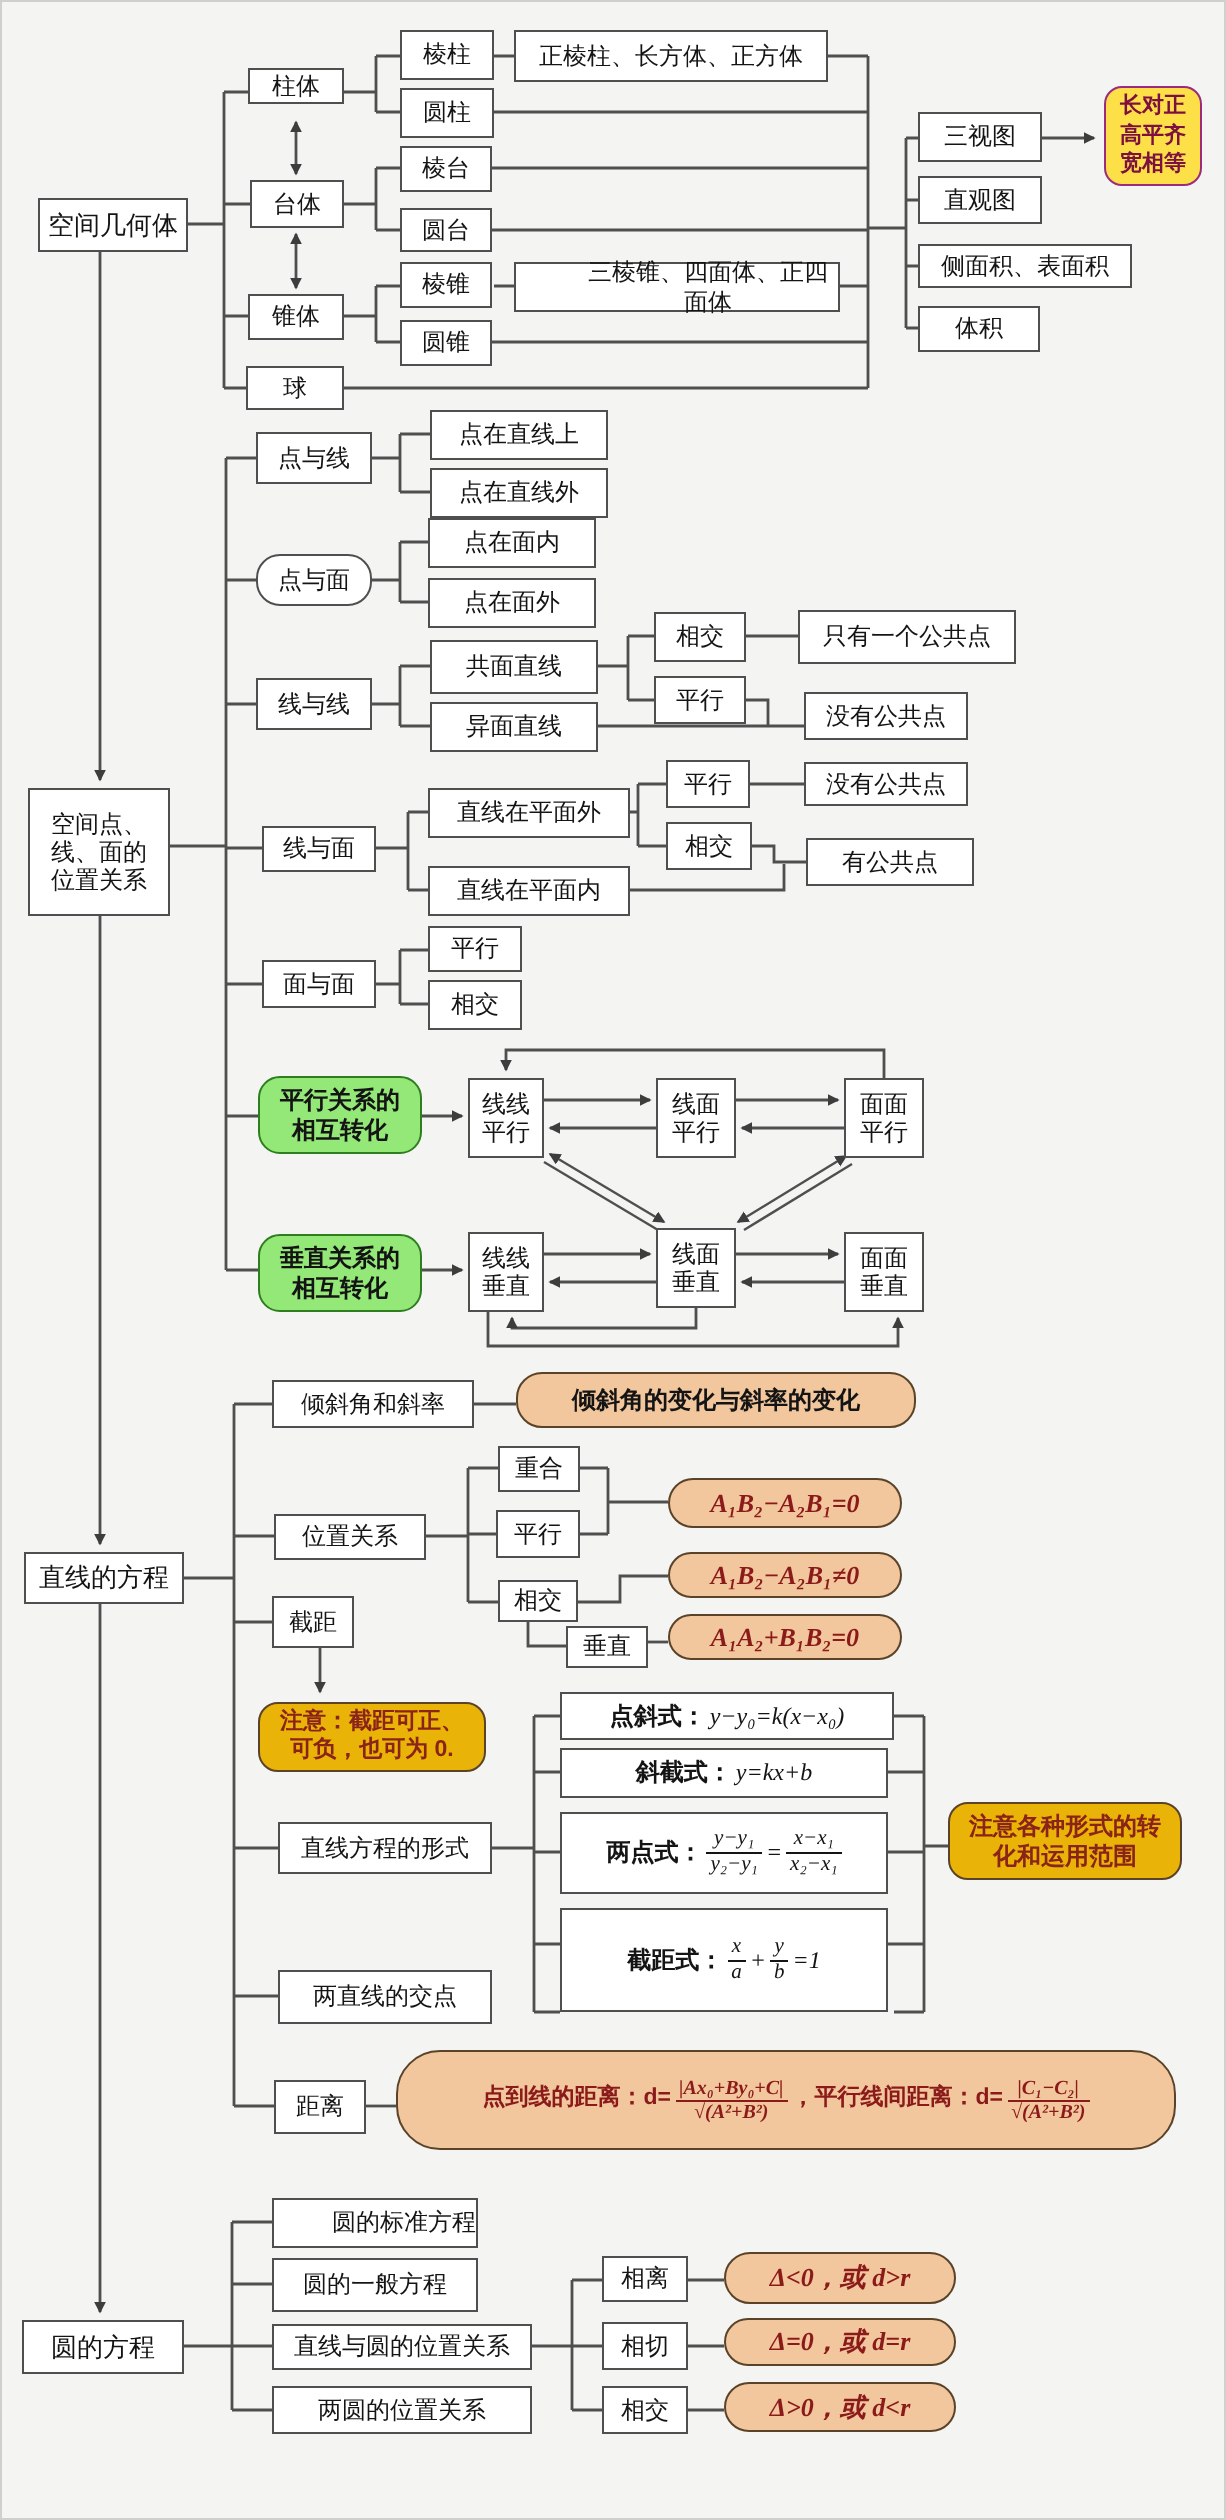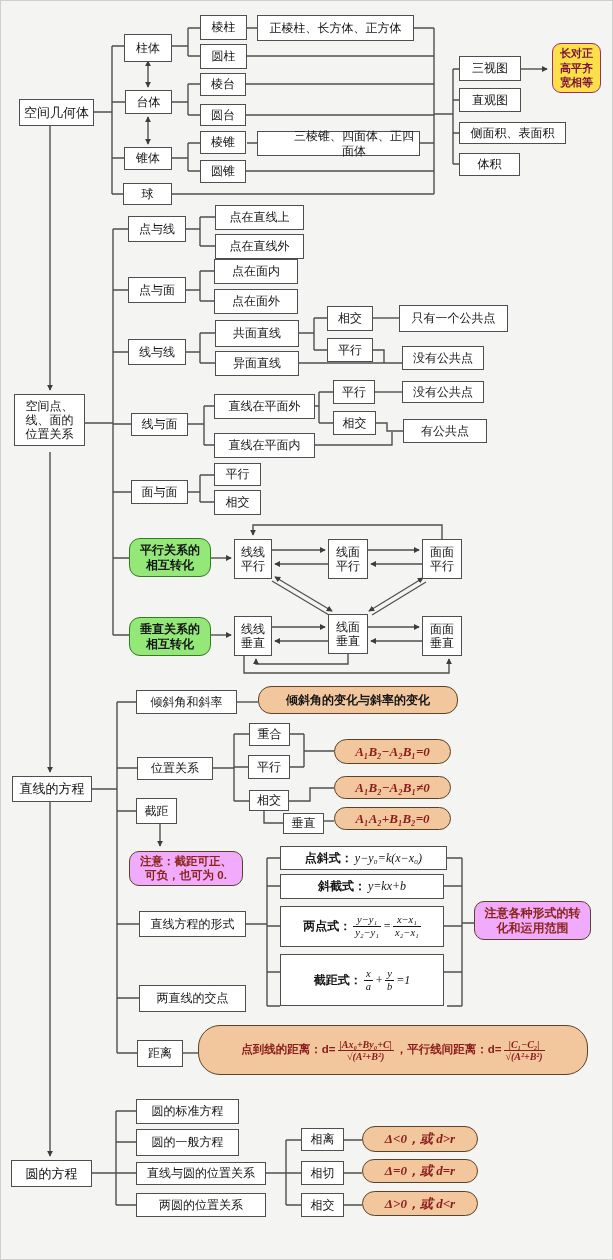--- a/index.html
+++ b/index.html
@@ -7,21 +7,21 @@
          border:1px solid #cfcfcd;box-sizing:border-box;margin:0 auto;}
   #wires{position:absolute;left:0;top:0;width:613px;height:1260px;}
   .node{position:absolute;background:#ffffff;border:1.5px solid #4f4f4f;box-sizing:border-box;
         display:flex;flex-direction:column;align-items:center;justify-content:center;
         font-size:12px;color:#141414;text-align:center;line-height:1.18;z-index:2;}
   .rootfs{font-size:13px;}
   .pill-green{background:#93e878;border:1.8px solid #2e7d1e;border-radius:11px;font-weight:bold;}
   .pill-pink{background:#fde047;border:1.8px solid #9c2a7d;border-radius:9px;font-weight:bold;
              color:#7c1040;font-size:11px;line-height:1.35;}
   .pill-tan{background:#f2c79d;border:1.6px solid #5a4328;border-radius:13px;}
-  .pill-note{background:#f0abfc;border:1.6px solid #5a4328;border-radius:10px;color:#8b2418;
+  .pill-note{background:#eab308;border:1.6px solid #5a4328;border-radius:10px;color:#8b2418;
              font-size:11.5px;font-weight:bold;}
   .math{font-family:"Liberation Serif",serif;font-style:italic;}
   .fml{font-family:"Liberation Serif",serif;font-style:italic;font-size:13px;color:#8b1a1a;font-weight:bold;}
   .row{flex-direction:row;gap:2px;flex-wrap:nowrap;}
   .frac{display:inline-block;vertical-align:middle;text-align:center;font-size:10.5px;line-height:1.1;}
   .frac .num{display:block;border-bottom:1px solid currentColor;padding:0 2px;}
   .frac .den{display:block;padding:0 2px;}
   .flabel{font-weight:bold;}
   .distbox{font-size:11.5px;color:#8b1a1a;font-weight:bold;}
   .distbox .frac{font-size:10px;}
@@ -104,21 +104,21 @@
     <path d="M91,1172 H115 M115,1110 V1204"></path>
     <path d="M115,1110 H135 M115,1141 H135 M115,1172 H135 M115,1204 H135"></path>
     <path d="M265,1172 H285 M285,1139 V1204 M285,1139 H300 M285,1172 H300 M285,1204 H300"></path>
     <path d="M343,1139 H361 M343,1172 H361 M343,1204 H361"></path>
   </g>
 </svg>
 
 <div class="node rootfs" style="left:18px;top:98px;width:75px;height:27px;">
       <span>空间几何体</span>
     </div>
-<div class="node" style="left:123px;top:33px;width:48px;height:28px;">
+<div class="node" style="left:123px;top:33px;width:48px;height:18px;">
       <span>柱体</span>
     </div>
 <div class="node" style="left:124px;top:89px;width:47px;height:24px;">
       <span>台体</span>
     </div>
 <div class="node" style="left:123px;top:146px;width:48px;height:23px;">
       <span>锥体</span>
     </div>
 <div class="node" style="left:122px;top:182px;width:49px;height:22px;">
       <span>球</span>
@@ -158,35 +158,35 @@
     </div>
 <div class="node" style="left:458px;top:152px;width:61px;height:23px;">
       <span>体积</span>
     </div>
 <div class="node pill-pink" style="left:551px;top:42px;width:49px;height:50px;">
   <span>长对正</span>
   <span>高平齐</span>
   <span>宽相等</span>
 </div>
 
-<div class="node" style="left:13px;top:393px;width:71px;height:52px;">
+<div class="node" style="left:13px;top:393px;width:71px;height:64px;">
   <span>空间点、</span>
   <span>线、面的</span>
   <span>位置关系</span>
 </div>
 <div class="node" style="left:127px;top:215px;width:58px;height:26px;">
       <span>点与线</span>
     </div>
 <div class="node" style="left:214px;top:204px;width:89px;height:25px;">
       <span>点在直线上</span>
     </div>
 <div class="node" style="left:214px;top:233px;width:89px;height:25px;">
       <span>点在直线外</span>
     </div>
-<div class="node" style="left:127px;top:276px;width:58px;height:26px;">
+<div class="node" style="left:127px;top:276px;width:58px;height:26px;border-radius:12px;">
       <span>点与面</span>
     </div>
 <div class="node" style="left:213px;top:258px;width:84px;height:25px;">
       <span>点在面内</span>
     </div>
 <div class="node" style="left:213px;top:288px;width:84px;height:25px;">
       <span>点在面外</span>
     </div>
 <div class="node" style="left:127px;top:338px;width:58px;height:26px;">
       <span>线与线</span>
@@ -368,21 +368,21 @@
   <span>，平行线间距离：d=</span>
   <span class="frac math">
         <span class="num">|C₁−C₂|</span>
         <span class="den">√(A²+B²)</span>
       </span>
 </div>
 
 <div class="node rootfs" style="left:10px;top:1159px;width:81px;height:27px;">
       <span>圆的方程</span>
     </div>
-<div class="node" style="left:135px;top:1098px;width:103px;height:25px;">
+<div class="node" style="left:135px;top:1098px;width:103px;height:25px;align-items:flex-end;">
       <span>圆的标准方程</span>
     </div>
 <div class="node" style="left:135px;top:1128px;width:103px;height:27px;">
       <span>圆的一般方程</span>
     </div>
 <div class="node" style="left:135px;top:1161px;width:130px;height:23px;">
       <span>直线与圆的位置关系</span>
     </div>
 <div class="node" style="left:135px;top:1192px;width:130px;height:24px;">
       <span>两圆的位置关系</span>

